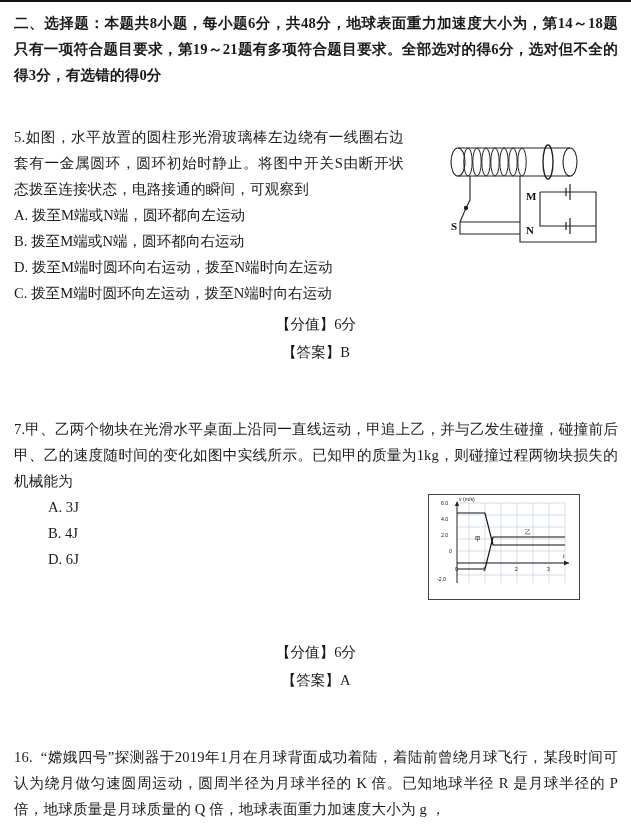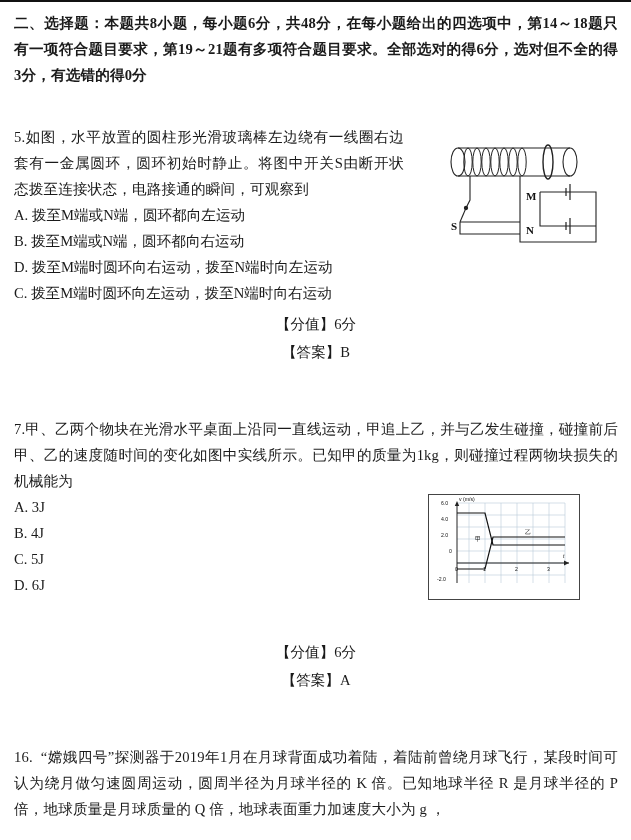--- a/index.html
+++ b/index.html
@@ -87,21 +87,21 @@
   svg { display: block; }
 </style>
 </head>
 <body>
 
 <div class="page">
   <div class="top-rule"></div>
 
   <div class="content">
 
-    <p class="para sect-head">二、选择题：本题共8小题，每小题6分，共48分，在每小题给出的四选项中，第14～18题只有一项符合题目要求，第19～21题有多项符合题目要求。全部选对的得6分，选对但不全的得3分，有选错的得0分</p>
+    <p class="para sect-head">二、选择题：本题共8小题，每小题6分，共48分，地球表面重力加速度大小为，第14～18题只有一项符合题目要求，第19～21题有多项符合题目要求。全部选对的得6分，选对但不全的得3分，有选错的得0分</p>
 
     <div class="spacer-md"></div>
 
     <div class="q-block">
 
       <div class="fig14">
         <svg width="196" height="128" viewBox="0 0 196 128">
 
           <g stroke="#222" fill="none" stroke-width="1.1">
             <path d="M38 18 L150 18"></path>
@@ -160,25 +160,24 @@
       <div style="height:4px"></div>
       <p class="meta">【分值】6分</p>
       <p class="meta">【答案】B</p>
     </div>
 
     <div class="spacer-lg"></div>
 
     <div class="q-block">
       <p class="para"><span>7.</span><span>甲、乙两个物块在光滑水平桌面上沿同一直线运动，甲追上乙，并与乙发生碰撞，碰撞前后甲、乙的速度随时间的变化如图中实线所示。已知甲的质量为1kg，则碰撞过程两物块损失的机械能为</span></p>
 
-      <div style="position:relative; height:130px;">
+      <div style="position:relative; height:130px;margin-left:34px;">
         <div style="width:300px;">
           <p class="opt">A.   3J</p>
           <p class="opt">B.   4J</p>
-          <p class="opt">C.   5J</p>
           <p class="opt">D.   6J</p>
         </div>
 
         <div class="fig15">
           <svg width="148" height="102" viewBox="0 0 148 102">
 
             <g stroke="#b9c9d8" stroke-width="0.6">
               <line x1="28" y1="8" x2="136" y2="8"></line>
               <line x1="28" y1="20" x2="136" y2="20"></line>
               <line x1="28" y1="32" x2="136" y2="32"></line>

